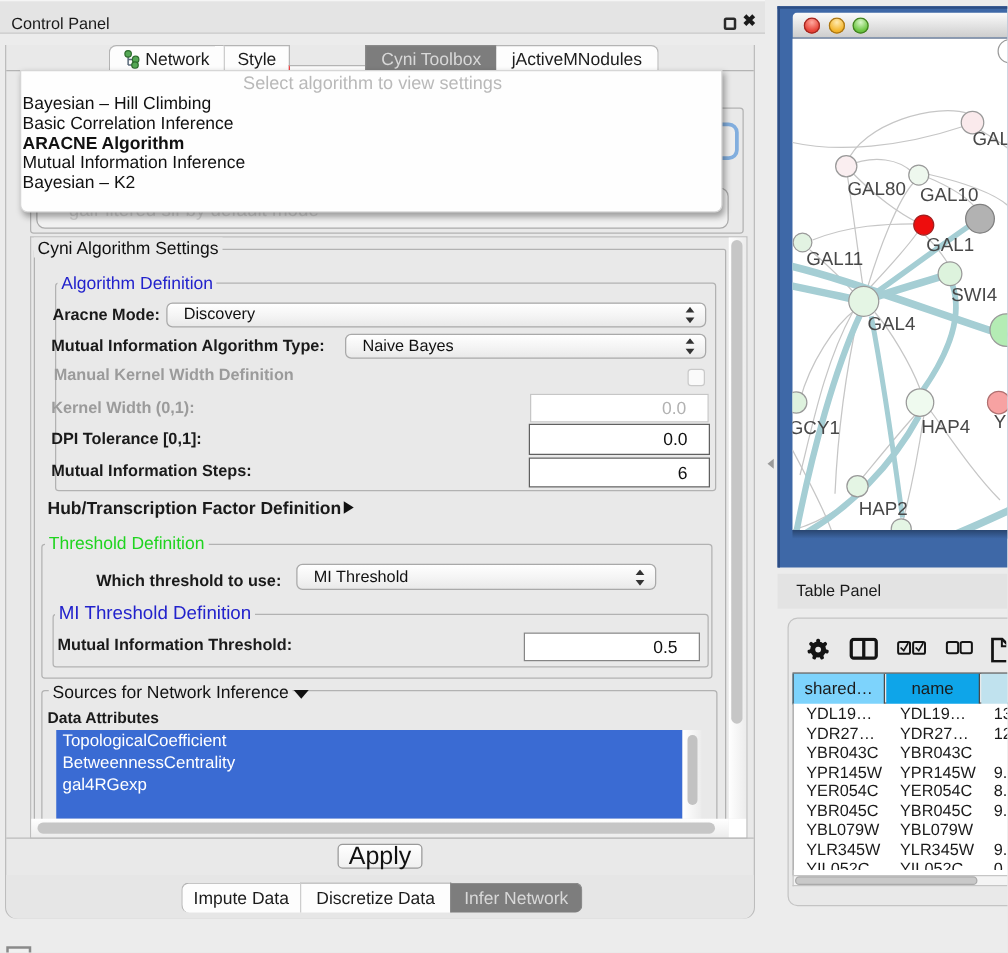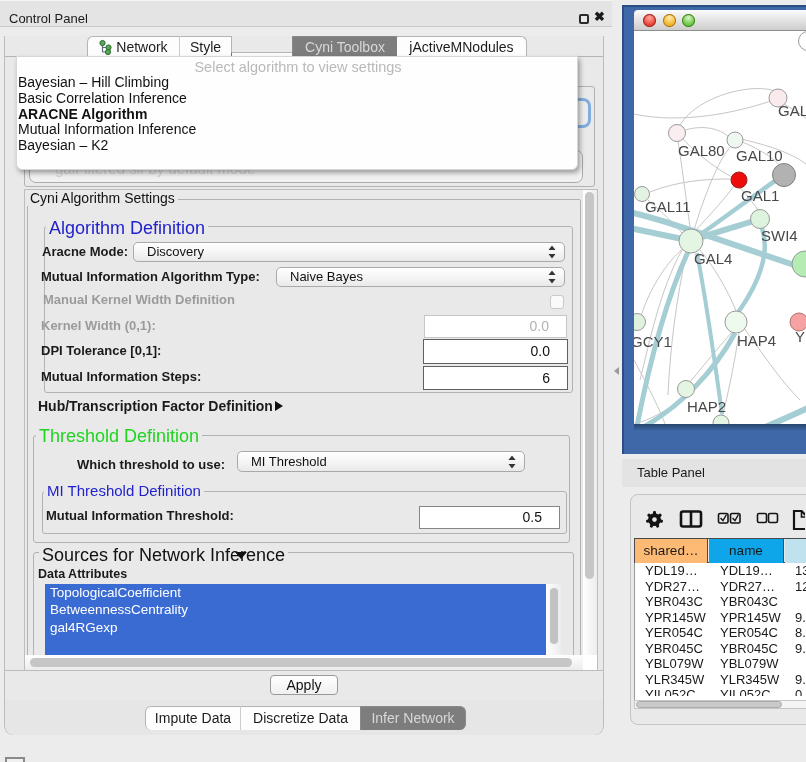--- a/index.html
+++ b/index.html
@@ -20,36 +20,36 @@
 #toptabline { left:5px; top:56px; width:598px; height:1px; background:#b4b4b4; }
 
 #scrollpane { left:24px; top:189px; width:574px; height:482px; border:1px solid #bebebe; background:#e9e9e9; }
 #vtrack { left:583px; top:190px; width:14px; height:465px; background:linear-gradient(90deg,#ffffff,#ececec); }
 #vthumb { left:585px; top:192px; width:9px; height:387px; background:#c6c6c6; border-radius:5px; }
 #hscroll { left:25px; top:655px; width:558px; height:15px; background:linear-gradient(#ffffff,#ececec); }
 #hthumb { left:30px; top:658px; width:542px; height:9px; background:#c6c6c6; border-radius:5px; }
 #scorner { left:583px; top:655px; width:14px; height:15px; background:#fff; }
 
 .group { position:absolute; border:1px solid #b2b2b2; border-radius:3px; }
-.glabel { position:absolute; background:#e9e9e9; padding:0 3px; font-size:18px; white-space:nowrap; }
+.glabel { position:absolute; background:#e9e9e9; padding:0 3px; font-size:14px; white-space:nowrap; }
 
 .combo { position:absolute; border:1px solid #a9a9a9; border-radius:5px; background:linear-gradient(#ffffff, #f4f4f4 55%, #e9e9e9); font-size:13px; color:#111; }
 .combo .ct { position:absolute; left:13px; top:46%; transform:translateY(-50%); }
 .combo .arr { position:absolute; right:8px; top:50%; transform:translateY(-50%); width:8px; height:13px; }
 .arr svg { display:block; }
 
 .field { position:absolute; background:#fff; font-size:13px; text-align:right; padding-right:17px; }
 .lbl { position:absolute; font-size:13px; font-weight:bold; color:#1a1a1a; white-space:nowrap; }
 
 #datalist { left:45px; top:583.5px; width:500.5px; height:71px; background:#3a6bd3; }
 #datalist div { color:#fff; font-size:13.5px; padding-left:5px; height:17.75px; line-height:17.2px; white-space:nowrap; }
 #listscroll { left:545.5px; top:583.5px; width:15px; height:71px; background:linear-gradient(90deg,#ffffff,#ececec); }
 #listthumb { left:550px; top:588px; width:8px; height:56px; background:#c2c2c2; border-radius:4px; }
 
-#applybtn { left:270px; top:675px; width:68px; height:20px; background:linear-gradient(#ffffff,#f0f0f0); border:1px solid #9a9a9a; border-radius:4px; font-size:14px; color:#111; text-align:center; line-height:18px; }
+#applybtn { left:270px; top:675px; width:68px; height:20px; background:linear-gradient(#ffffff,#f0f0f0); border:1px solid #9a9a9a; border-radius:4px; font-size:20px; color:#111; text-align:center; line-height:18px; }
 
 #popup { left:16px; top:56px; width:562px; height:114px; background:#fefefe; border:1px solid #d6d6d6; border-radius:0 0 6px 6px; box-shadow:2px 3px 5px rgba(0,0,0,0.35); z-index:50; }
 #popup .hint { position:absolute; left:0; top:2px; width:562px; text-align:center; color:#b9b9b9; font-size:14.5px; line-height:16px; }
 #popup .it { position:absolute; left:1px; font-size:14px; color:#111; line-height:15.8px; white-space:nowrap; }
 
 #netwin { left:622px; top:5px; width:184px; height:449px; background:#3e68a7; }
 #nettitle { left:634px; top:10px; width:172px; height:21px; background:linear-gradient(#fbfbfb,#cdcdcd); border-bottom:1px solid #8e8e8e; border-radius:4px 0 0 0; }
 .light { position:absolute; top:14px; width:13px; height:13px; border-radius:50%; }
 #netcanvas { left:634px; top:31px; width:172px; height:393px; background:#fff; }
 
@@ -297,21 +297,21 @@
     <path d="M87.5 8 L90 10.5 L93.5 4.5" stroke-width="1.4"></path>
     <rect x="112.5" y="3.5" width="9" height="9" rx="1.5" stroke-width="1.6"></rect>
     <rect x="123.5" y="3.5" width="9" height="9" rx="1.5" stroke-width="1.6"></rect>
     <path d="M149 1 L156.5 1 L162.5 7 L162.5 19 L149 19 Z" stroke-width="2.2"></path>
         <path d="M156.5 1 L156.5 7 L162.5 7" stroke-width="1.6"></path>
   </g>
 </svg>
 </div>
 
 <div class="abs" id="thead">
-  <div style="position:absolute; left:0; top:0; width:74px; height:25px; background:#fdba74; border-left:1px solid #4a4a4a; border-right:1px solid #4a4a4a; text-align:center; line-height:24px;">shared…</div>
+  <div style="position:absolute; left:0; top:0; width:74px; height:25px; background:#7dd3fc; border-left:1px solid #4a4a4a; border-right:1px solid #4a4a4a; text-align:center; line-height:24px;">shared…</div>
   <div style="position:absolute; left:75px; top:0; width:75px; height:25px; background:#0ea5e9; border-right:1px solid #4a4a4a; text-align:center; line-height:24px;">name</div>
   <div style="position:absolute; left:151px; top:0; width:25px; height:25px; background:#c0e2ee;"></div>
 </div>
 
 <div class="abs" id="tbody">
   <div class="trow">
       <span style="position:absolute;left:10px;">YDL19…</span>
       <span style="position:absolute;left:85px;">YDL19…</span>
       <span style="position:absolute;left:160px;">13</span>
     </div>

